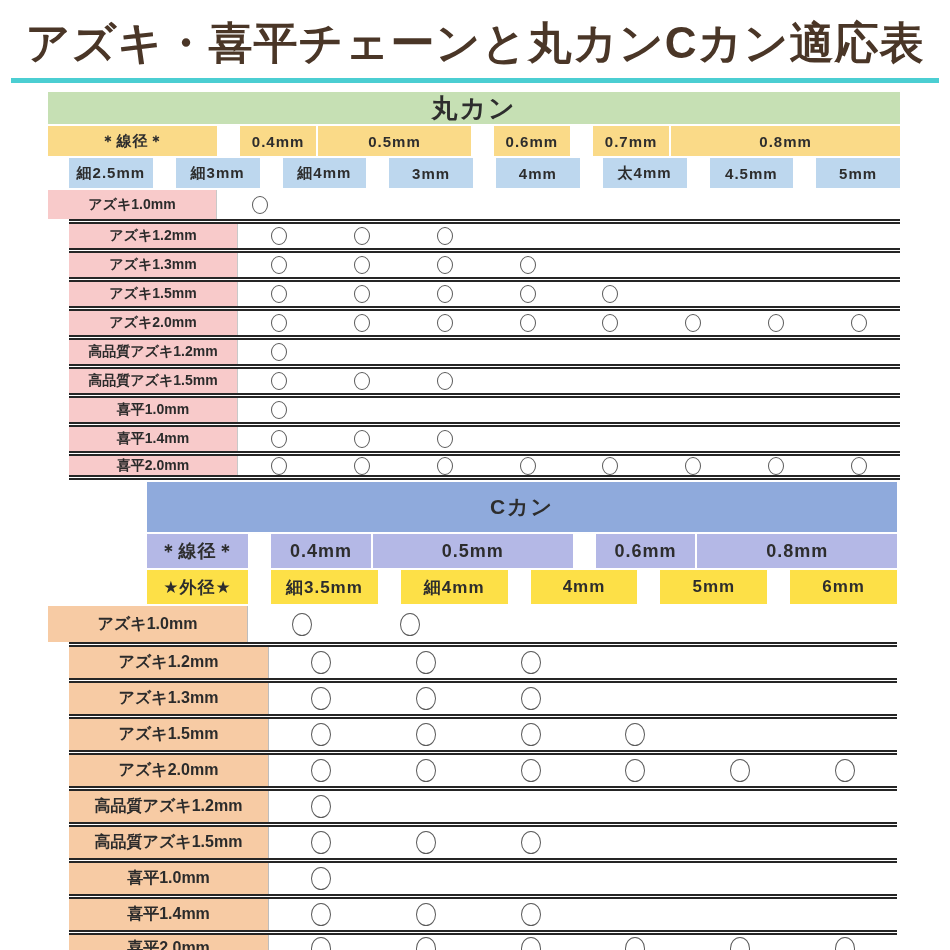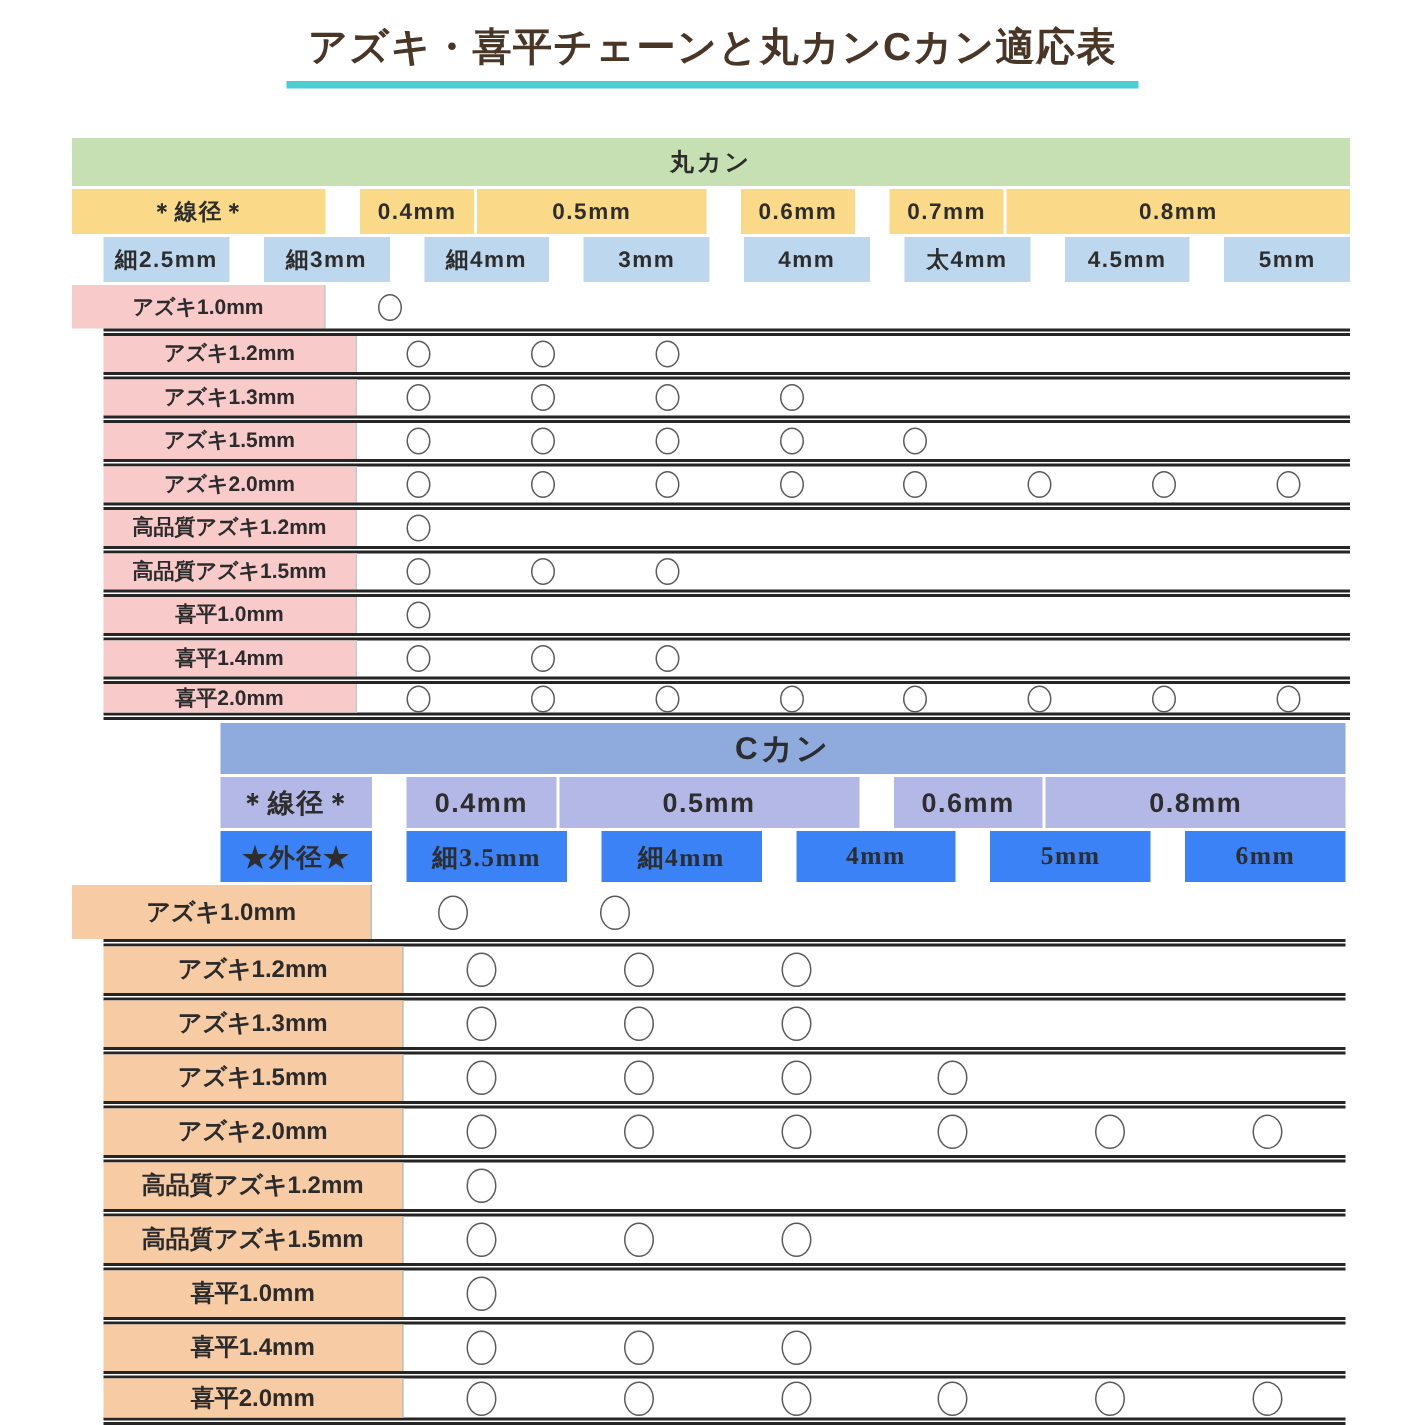--- a/index.html
+++ b/index.html
@@ -6,21 +6,21 @@
   body {
     width:950px; height:950px; position:relative; overflow:hidden;
     background:#ffffff;
     font-family:"Liberation Sans","DejaVu Sans",sans-serif;
     color:#2b2b2b;
   }
   
   .title-wrap { text-align:center; margin-top:14px; }
   .page-title {
     display:inline-block;
-    font-size:26px; font-weight:bold; color:#4a3627; letter-spacing:1px;
+    font-size:44px; font-weight:bold; color:#4a3627; letter-spacing:1px;
     border-bottom:5px solid #4bced2;
     padding:0 14px 5px 14px;
   }
   
   .tbl { position:absolute; }
   .row { display:flex; box-sizing:border-box; }
   .hcell {
     display:flex; align-items:center; justify-content:center;
     font-weight:bold; color:#2d2d2d; letter-spacing:1px;
     box-sizing:border-box; white-space:nowrap;
@@ -36,45 +36,45 @@
     display:block; box-sizing:border-box; background:#ffffff;
     border:1.5px solid #5a5a5a; border-radius:50%;
   }
   .body-row { position:relative; box-sizing:border-box; }
   .body-row + .body-row { border-top:5px double #252525;margin-left:21px; }
   
   .table1 { left:48px; top:92px; width:852px; }
   .table1 .t-title {
     height:32px; margin-bottom:2px; background:#c6e0b4;
     display:flex; align-items:center; justify-content:center;
-    font-size:16px; font-weight:bold; letter-spacing:2px; color:#2d2d2d;
+    font-size:26px; font-weight:bold; letter-spacing:2px; color:#2d2d2d;
   }
   .table1 .hrow { height:30px; margin-bottom:2px; gap:2px; }
   .table1 .hlabel { flex:0 0 169px; }
   .t1-yellow { background:#fada88; }
   .t1-blue   { background:#bdd7ee; }
   .table1 .hrow .hcell { font-size:15px; }
   .table1 .body-row { height:29px; }
   .table1 .rlabel {
     flex:0 0 169px; background:#f8caca; font-size:14px;
     border-right:1px solid #c9c9c9;
   }
   .table1 .body-row:last-child { border-bottom:5px double #252525; }
   .table1 .mark { width:16px; height:18px; }
   
   .table2 { left:48px; top:482px; width:849px; }
   .table2 .t-title {
-    height:34px; margin-left:99px; margin-bottom:2px; background:#8faadc;
+    height:50px; margin-left:99px; margin-bottom:2px; background:#8faadc;
     display:flex; align-items:center; justify-content:center;
     font-size:21px; font-weight:bold; letter-spacing:2px; color:#2d2d2d;
   }
   .table2 .hrow { height:34px; margin-left:99px; margin-bottom:2px; gap:2px; }
   .table2 .hlabel { flex:0 0 101px; }
   .t2-purple { background:#b4b8e6; }
-  .t2-yellow { background:#3b82f6;font-family:Liberation Serif, serif; }
+  .t2-yellow { background:#fde047; }
   .table2 .hrow-wire .hcell  { font-size:18px; }
   .table2 .hrow-outer .hcell { font-size:17px; }
   .table2 .body-row { height:36px; }
   .table2 .rlabel {
     flex:0 0 200px; background:#f7cba4; font-size:16px;
     border-right:1px solid #bdbdbd;
   }
   .table2 .body-row:last-child { border-bottom:5px double #252525; }
   .table2 .mark { width:20px; height:23px; }
 </style>

